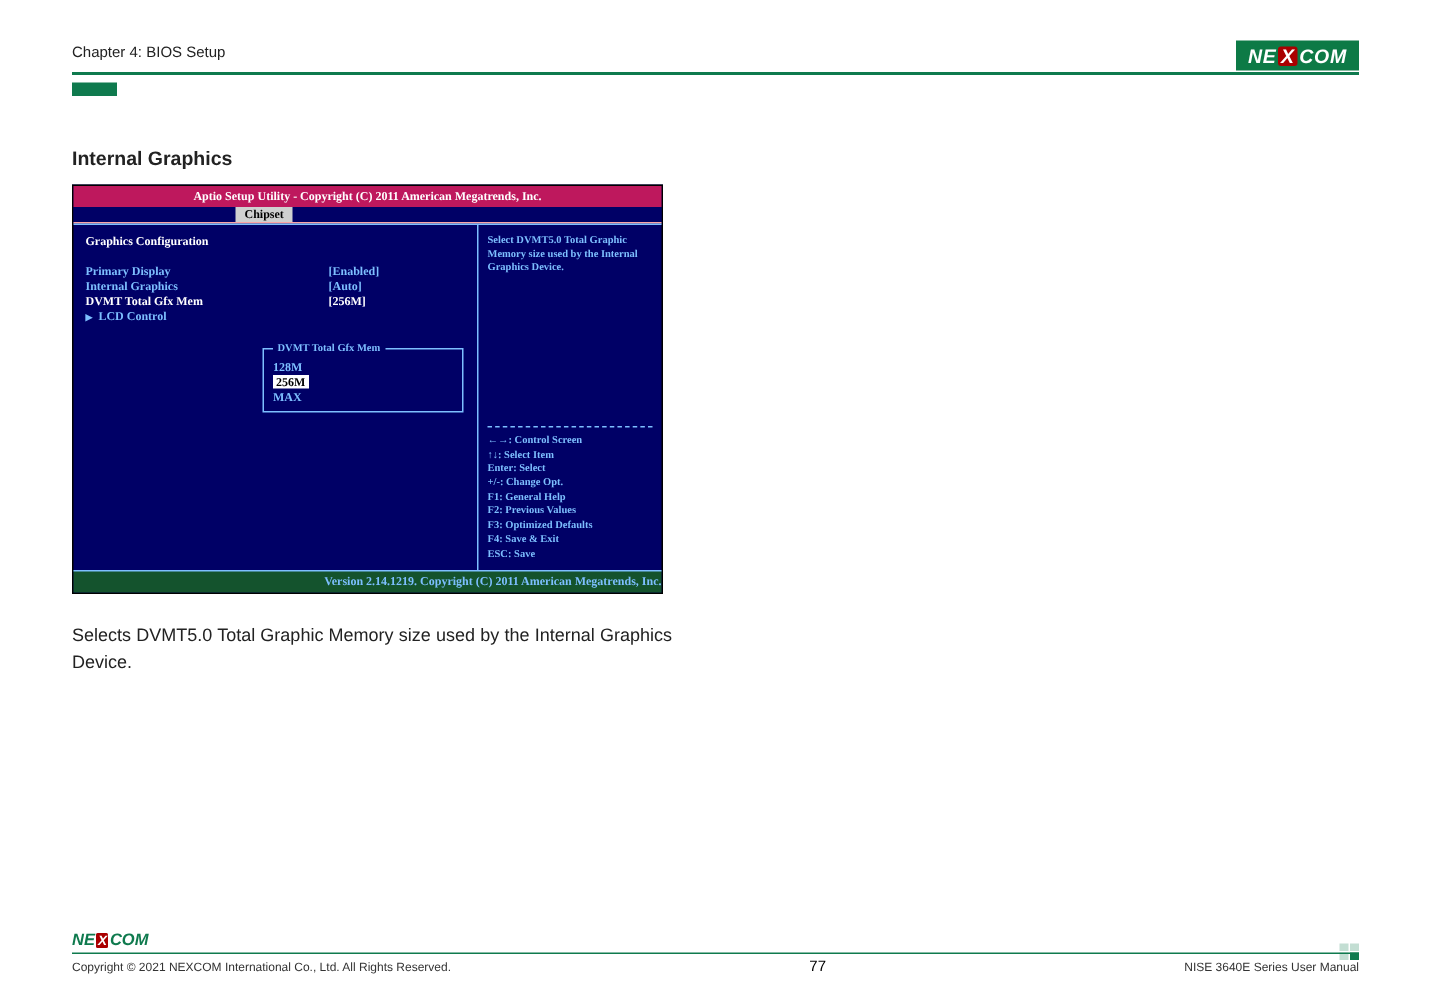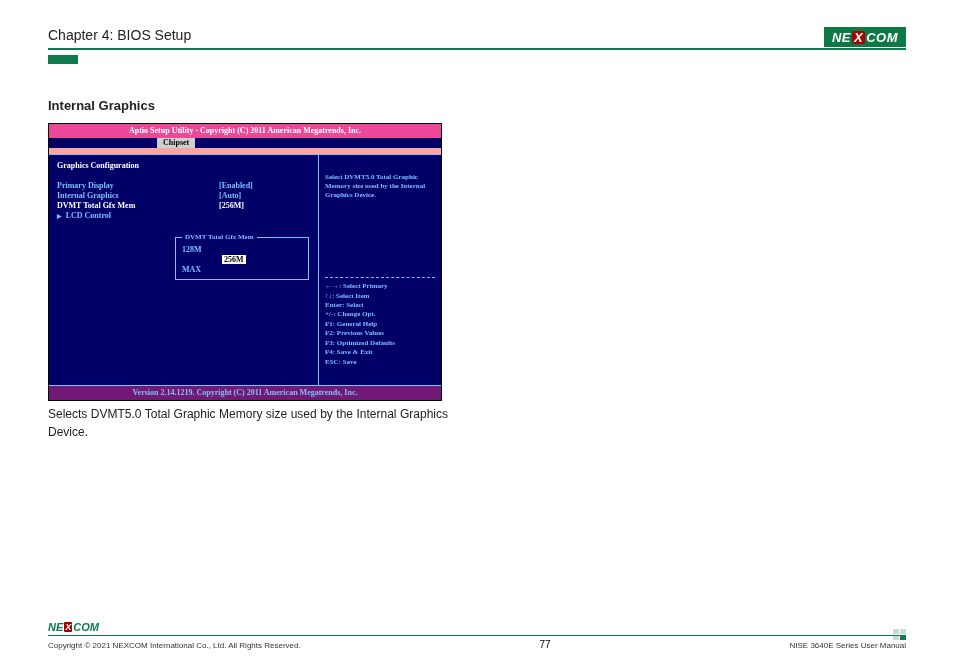--- a/index.html
+++ b/index.html
@@ -17,21 +17,21 @@
     box-sizing: border-box;
   }
   .header-row {
     display: flex;
     justify-content: space-between;
     align-items: center;
     height: 22px;
     border-bottom: 2px solid #0f7a4e;
   }
   .chapter-title {
-    font-size: 14px;
+    font-size: 10px;
     color: #222;
     padding-bottom: 4px;
   }
   .logo-box {
     background: #0d7a46;
     color: #fff;
     font-weight: 900;
     font-style: italic;
     letter-spacing: 0.5px;
     padding: 3px 8px 2px 8px;
@@ -67,31 +67,31 @@
     width: 392px;
     border: 1px solid #000;
     background: #000066;
     color: #fff;
     font-family: "Times New Roman", serif;
     font-size: 8px;
     line-height: 1.25;
     position: relative;
   }
   .bios-top {
-    background: #ec4899;
+    background: #be185d;
     color: #fff;
     text-align: center;
     font-weight: bold;
     padding: 2px 0;
     font-family: "Times New Roman", serif;
     font-size: 8px;
   }
   .bios-tabs {
     background: #000066;
-    border-bottom: 6px solid #fca5a5;
+    border-bottom: 1px solid #fca5a5;
   }
   .bios-tab {
     display: inline-block;
     background: #cfd0d0;
     color: #000;
     font-weight: bold;
     padding: 0 6px;
     margin-left: 108px;
     font-size: 8px;
   }
@@ -108,35 +108,35 @@
   }
   .bios-left .cfg-title { color: #fff; margin-bottom: 10px; }
   .bios-row { display: flex; }
   .bios-row .lbl { width: 142px; color: #7dbfff; }
   .bios-row .val { color: #7dbfff; padding-left: 20px; }
   .bios-row.sel .lbl, .bios-row.sel .val { color: #fff; }
   .arrow::before { content: "\25B6"; margin-right: 4px; font-size: 6px;}
   .bios-right {
     width: 110px;
     border-left: 1px solid #7dbfff;
-    padding: 18px 6px;
+    padding: 6px 6px;
     color: #7dbfff;
     font-weight: bold;
     display: flex;
     flex-direction: column;
     justify-content: space-between;
   }
   .bios-help { font-size: 7px; line-height: 1.25; }
   .bios-keys { font-size: 7px; line-height: 1.35; }
   .bios-keys .line::before { content: ""; }
   .hr-dash { border-top: 1px dashed #7dbfff; margin: 4px 0;}
   .bios-footer {
-    background: #701a75;
+    background: #14532d;
     color: #7dbfff;
-    text-align: center;
+    text-align: right;
     font-weight: bold;
     border-top: 1px solid #7dbfff;
     padding: 2px 0;
     font-size: 8px;
   }
   .popup {
     position: absolute;
     left: 126px;
     top: 82px;
     width: 120px;
@@ -149,24 +149,24 @@
     top: -9px;
     background: #000066;
     padding: 0 3px;
     font-size: 7px;
     color: #7dbfff;
     font-weight: bold;
     display: inline-block;
   }
   .popup-items { margin-top: -6px; font-size: 8px; font-weight: bold;}
   .popup-items div { color: #7dbfff; }
-  .popup-items .hl { background: #fff; color: #000; padding: 0 2px; margin-left: 40px;}
+  .popup-items .hl { background: #fff; color: #000; padding: 0 2px;}
 
   .description {
-    margin-top: 4px;
+    margin-top: 18px;
     font-size: 12px;
     color: #222;
     width: 400px;
     line-height: 1.5;
     text-align: justify;
   }
 
   .footer {
     position: absolute;
     left: 48px;
@@ -264,21 +264,21 @@
             <div><span class="hl">256M</span></div>
             <div>MAX</div>
           </div>
         </div>
       </div>
       <div class="bios-right">
         <div class="bios-help">Select DVMT5.0 Total Graphic Memory size used by the Internal Graphics Device.</div>
         <div>
           <div class="hr-dash"></div>
           <div class="bios-keys">
-            <div class="line">←→: Select Primary</div>
+            <div class="line">←→: Control Screen</div>
             <div class="line">↑↓: Select Item</div>
             <div class="line">Enter: Select</div>
             <div class="line">+/-: Change Opt.</div>
             <div class="line">F1: General Help</div>
             <div class="line">F2: Previous Values</div>
             <div class="line">F3: Optimized Defaults</div>
             <div class="line">F4: Save &amp; Exit</div>
             <div class="line">ESC: Save</div>
           </div>
         </div>

